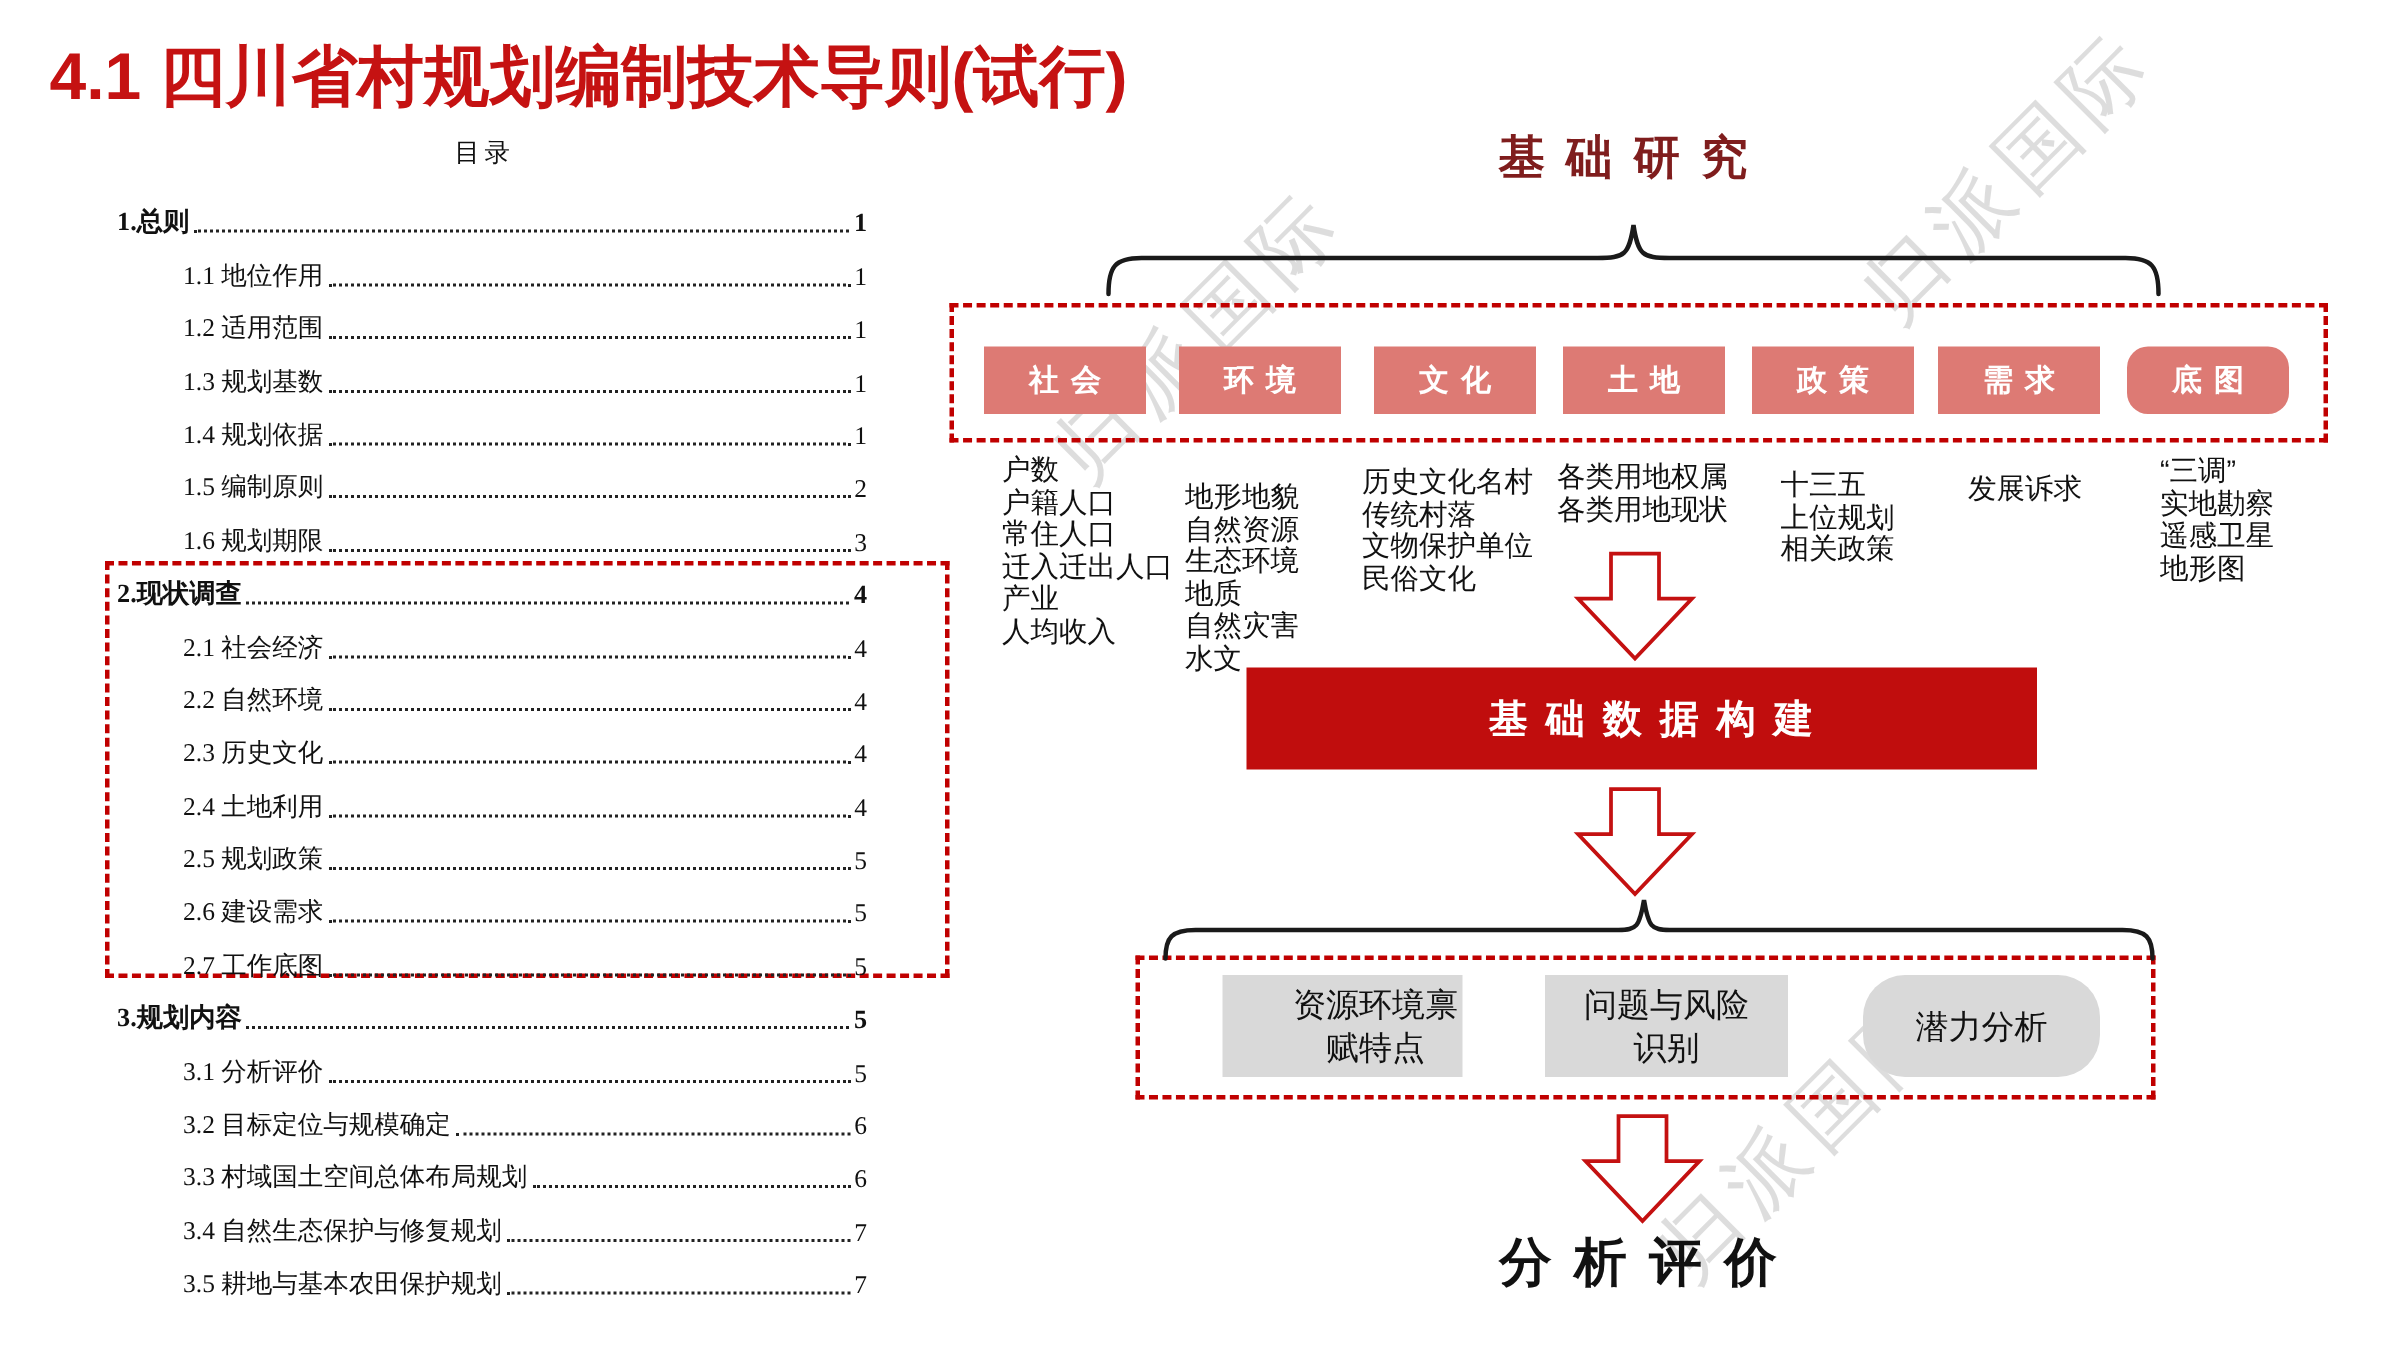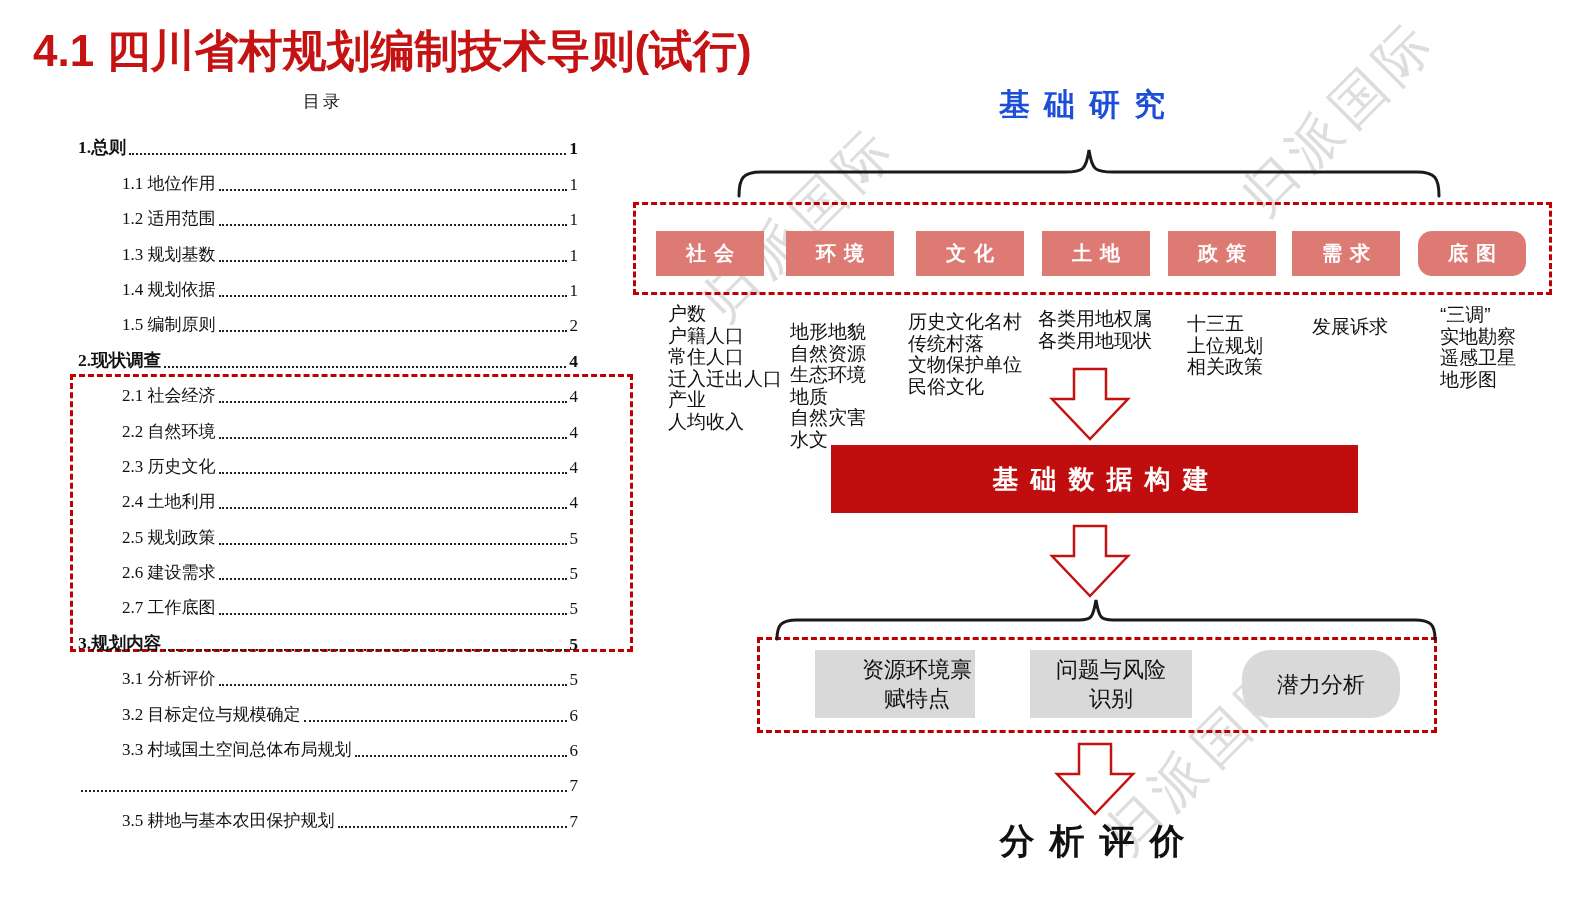--- a/index.html
+++ b/index.html
@@ -19,21 +19,21 @@
     font-size:17px;z-index:2}
   .toc-row{height:35.4px;display:flex;align-items:flex-end}
   .toc-row.head{font-weight:bold;font-size:17.5px}
   .toc-row.sub .toc-label{padding-left:44px}
   .toc-label{white-space:nowrap}
   .dots{flex:1;border-bottom:2px dotted #222;margin:0 3px 4px 3px}
   .toc-box{position:absolute;left:70px;top:374px;width:563px;height:278px;
     border:3px dashed #c00000;z-index:1}
 
   .diagram-title{position:absolute;left:1082px;top:84px;transform:translateX(-50%);
-    font-size:31px;font-weight:bold;color:#1d4ed8;letter-spacing:14px;padding-left:14px;
+    font-size:31px;font-weight:bold;color:#7f1d1d;letter-spacing:14px;padding-left:14px;
     white-space:nowrap;z-index:2}
   .final-title{position:absolute;left:1092px;top:818px;transform:translateX(-50%);
     font-size:35px;font-weight:bold;color:#111;letter-spacing:15px;padding-left:15px;
     white-space:nowrap;z-index:2}
 
   .dashed-rect{position:absolute;border:3px dashed #c00000;z-index:1}
   .rect-top{left:633px;top:202px;width:919px;height:93px}
   .rect-bottom{left:757px;top:637px;width:680px;height:96px}
 
   .cat-box{position:absolute;top:231px;width:108px;height:45px;background:#dd7a74;color:#fff;
@@ -85,20 +85,25 @@
     <div class="toc-row sub">
       <span class="toc-label">1.4 规划依据</span>
       <span class="dots"></span>
       <span class="page">1</span>
     </div>
     <div class="toc-row sub">
       <span class="toc-label">1.5 编制原则</span>
       <span class="dots"></span>
       <span class="page">2</span>
     </div>
+    <div class="toc-row sub">
+      <span class="toc-label">1.6 规划期限</span>
+      <span class="dots"></span>
+      <span class="page">3</span>
+    </div>
     <div class="toc-row head">
       <span class="toc-label">2.现状调查</span>
       <span class="dots"></span>
       <span class="page">4</span>
     </div>
     <div class="toc-row sub">
       <span class="toc-label">2.1 社会经济</span>
       <span class="dots"></span>
       <span class="page">4</span>
     </div>
@@ -146,20 +151,21 @@
       <span class="toc-label">3.2 目标定位与规模确定</span>
       <span class="dots"></span>
       <span class="page">6</span>
     </div>
     <div class="toc-row sub">
       <span class="toc-label">3.3 村域国土空间总体布局规划</span>
       <span class="dots"></span>
       <span class="page">6</span>
     </div>
     <div class="toc-row sub">
+      <span class="toc-label">3.4 自然生态保护与修复规划</span>
       <span class="dots"></span>
       <span class="page">7</span>
     </div>
     <div class="toc-row sub">
       <span class="toc-label">3.5 耕地与基本农田保护规划</span>
       <span class="dots"></span>
       <span class="page">7</span>
     </div>
   </div>
 <div class="toc-box"></div>

